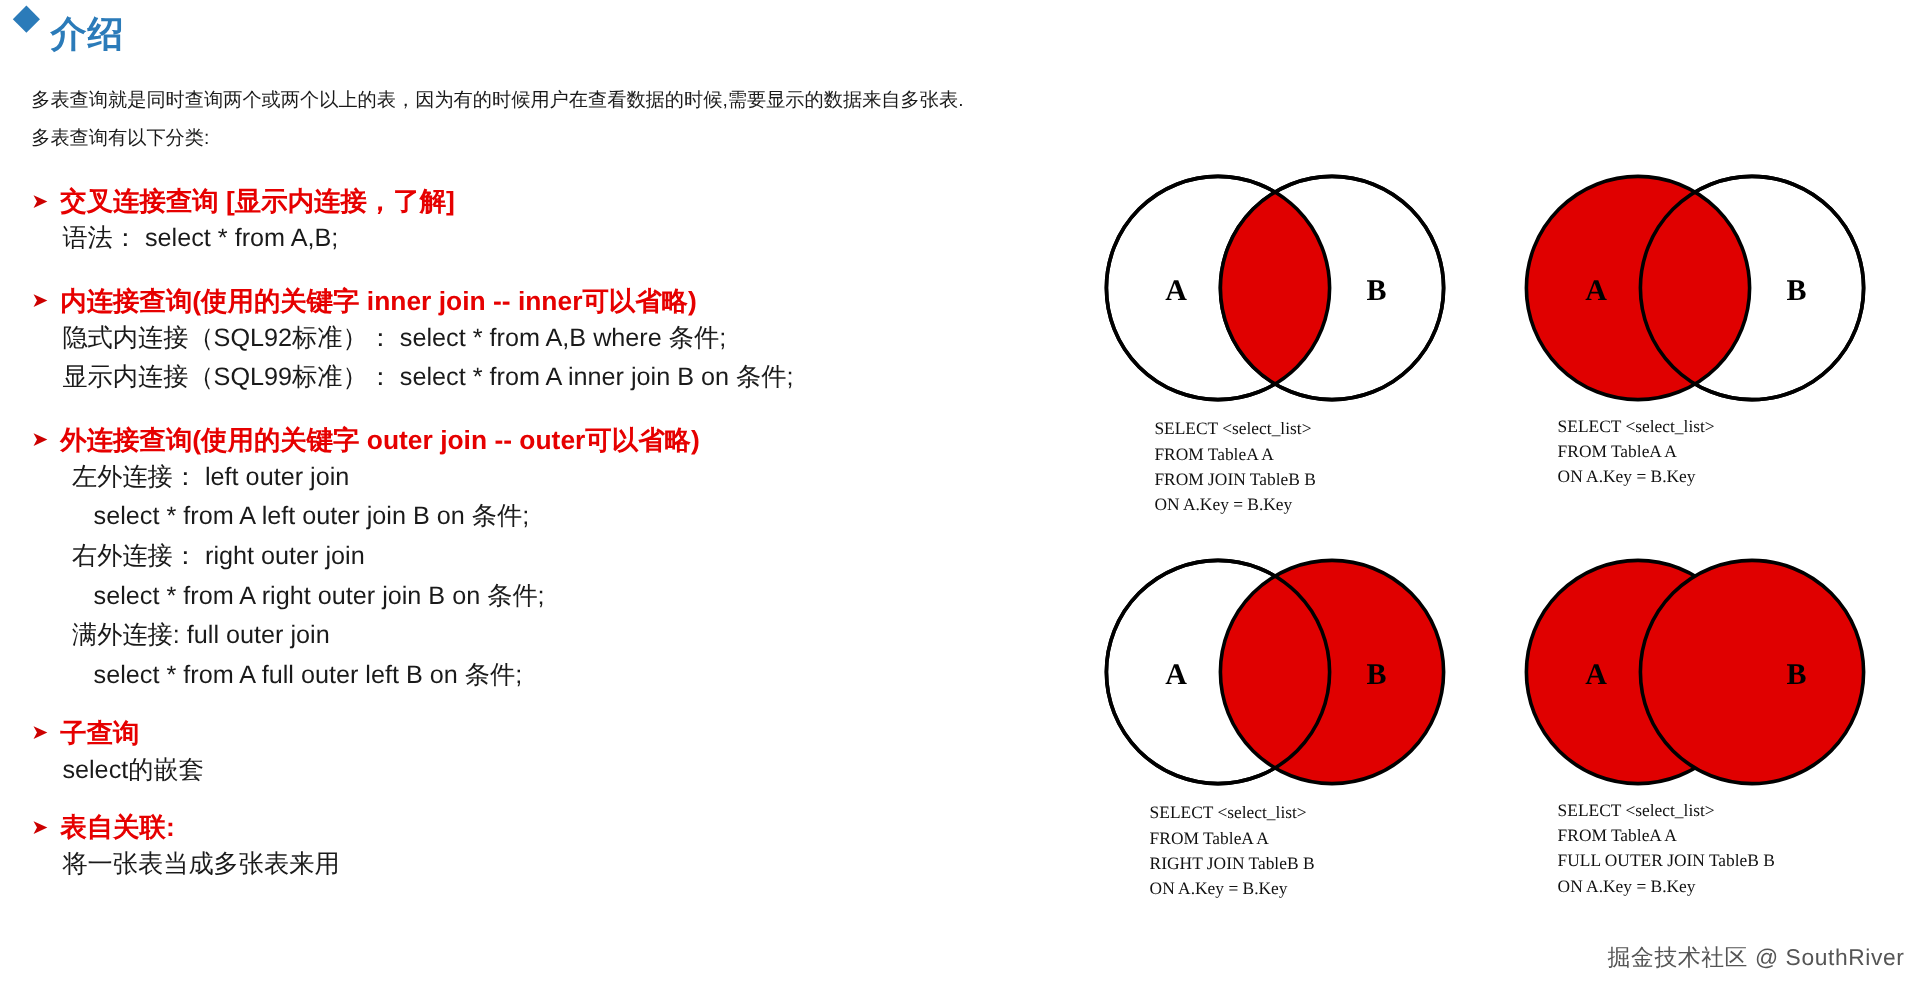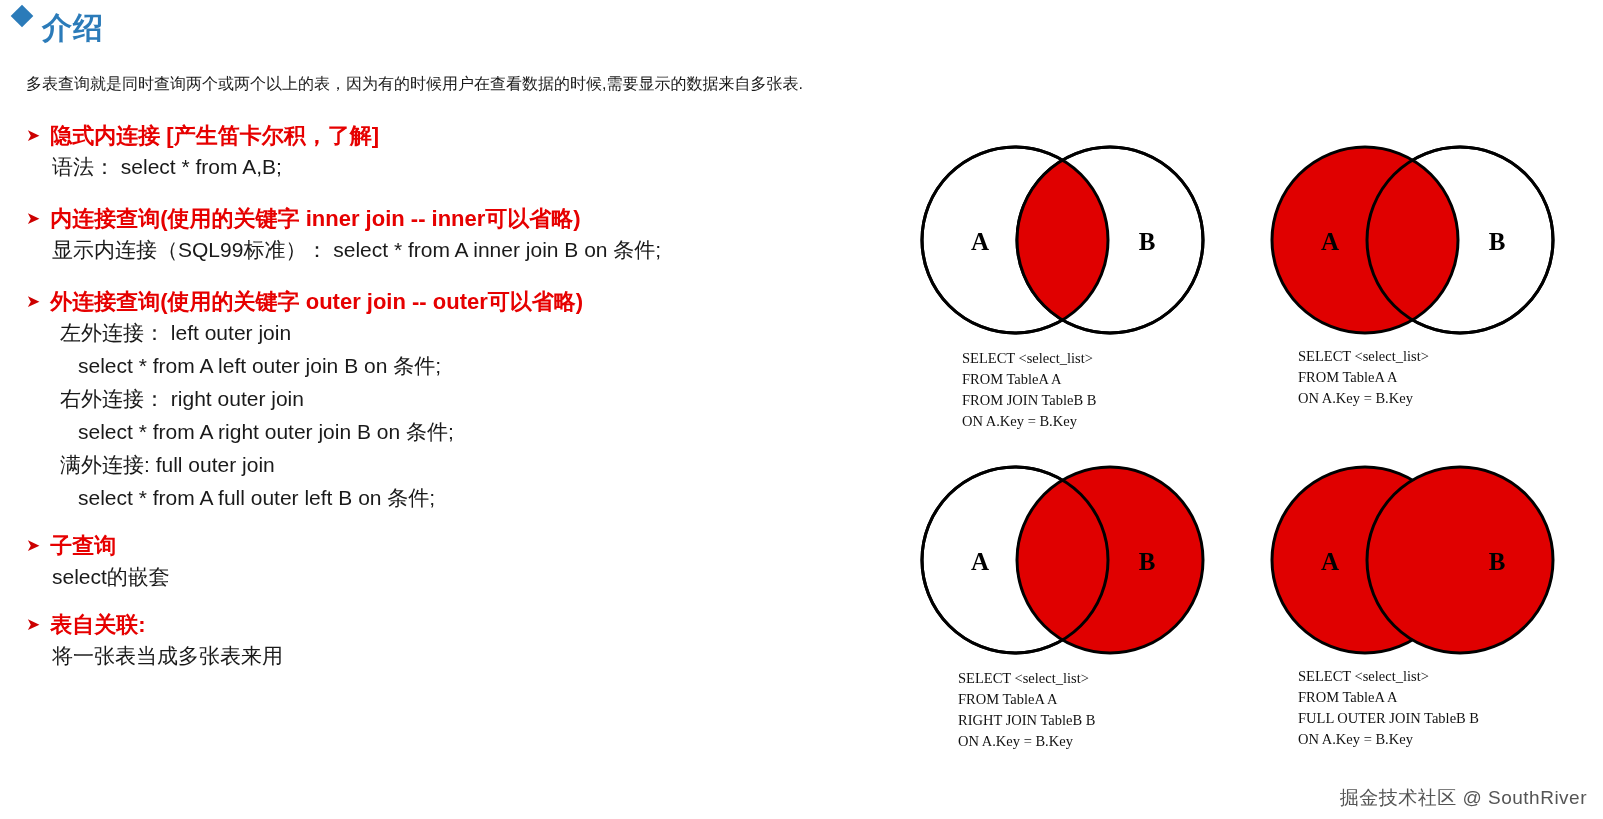--- a/index.html
+++ b/index.html
@@ -140,37 +140,39 @@
 <body>
 
 <div class="heading">
   <span class="diamond"></span>
   <span class="title">介绍</span>
 </div>
 
 <div class="left-col">
 
   <div class="intro-line">多表查询就是同时查询两个或两个以上的表，因为有的时候用户在查看数据的时候,需要显示的数据来自多张表.</div>
+  <div class="intro-line">多表查询有以下分类:</div>
 
   <div class="section">
     <div class="sec-head">
       <span class="arrow">➤</span>
-      <span class="sec-title">隐式内连接 [产生笛卡尔积，了解]</span>
+      <span class="sec-title">交叉连接查询 [显示内连接，了解]</span>
     </div>
     <div class="sec-body">
       <div class="body-line">语法： select * from A,B;</div>
     </div>
   </div>
 
   <div class="section">
     <div class="sec-head">
       <span class="arrow">➤</span>
       <span class="sec-title">内连接查询(使用的关键字 inner join  -- inner可以省略)</span>
     </div>
     <div class="sec-body">
+      <div class="body-line">隐式内连接（SQL92标准）： select * from A,B where 条件;</div>
       <div class="body-line">显示内连接（SQL99标准）： select * from A inner join B on 条件;</div>
     </div>
   </div>
 
   <div class="section">
     <div class="sec-head">
       <span class="arrow">➤</span>
       <span class="sec-title">外连接查询(使用的关键字 outer join -- outer可以省略)</span>
     </div>
     <div class="sec-body">

